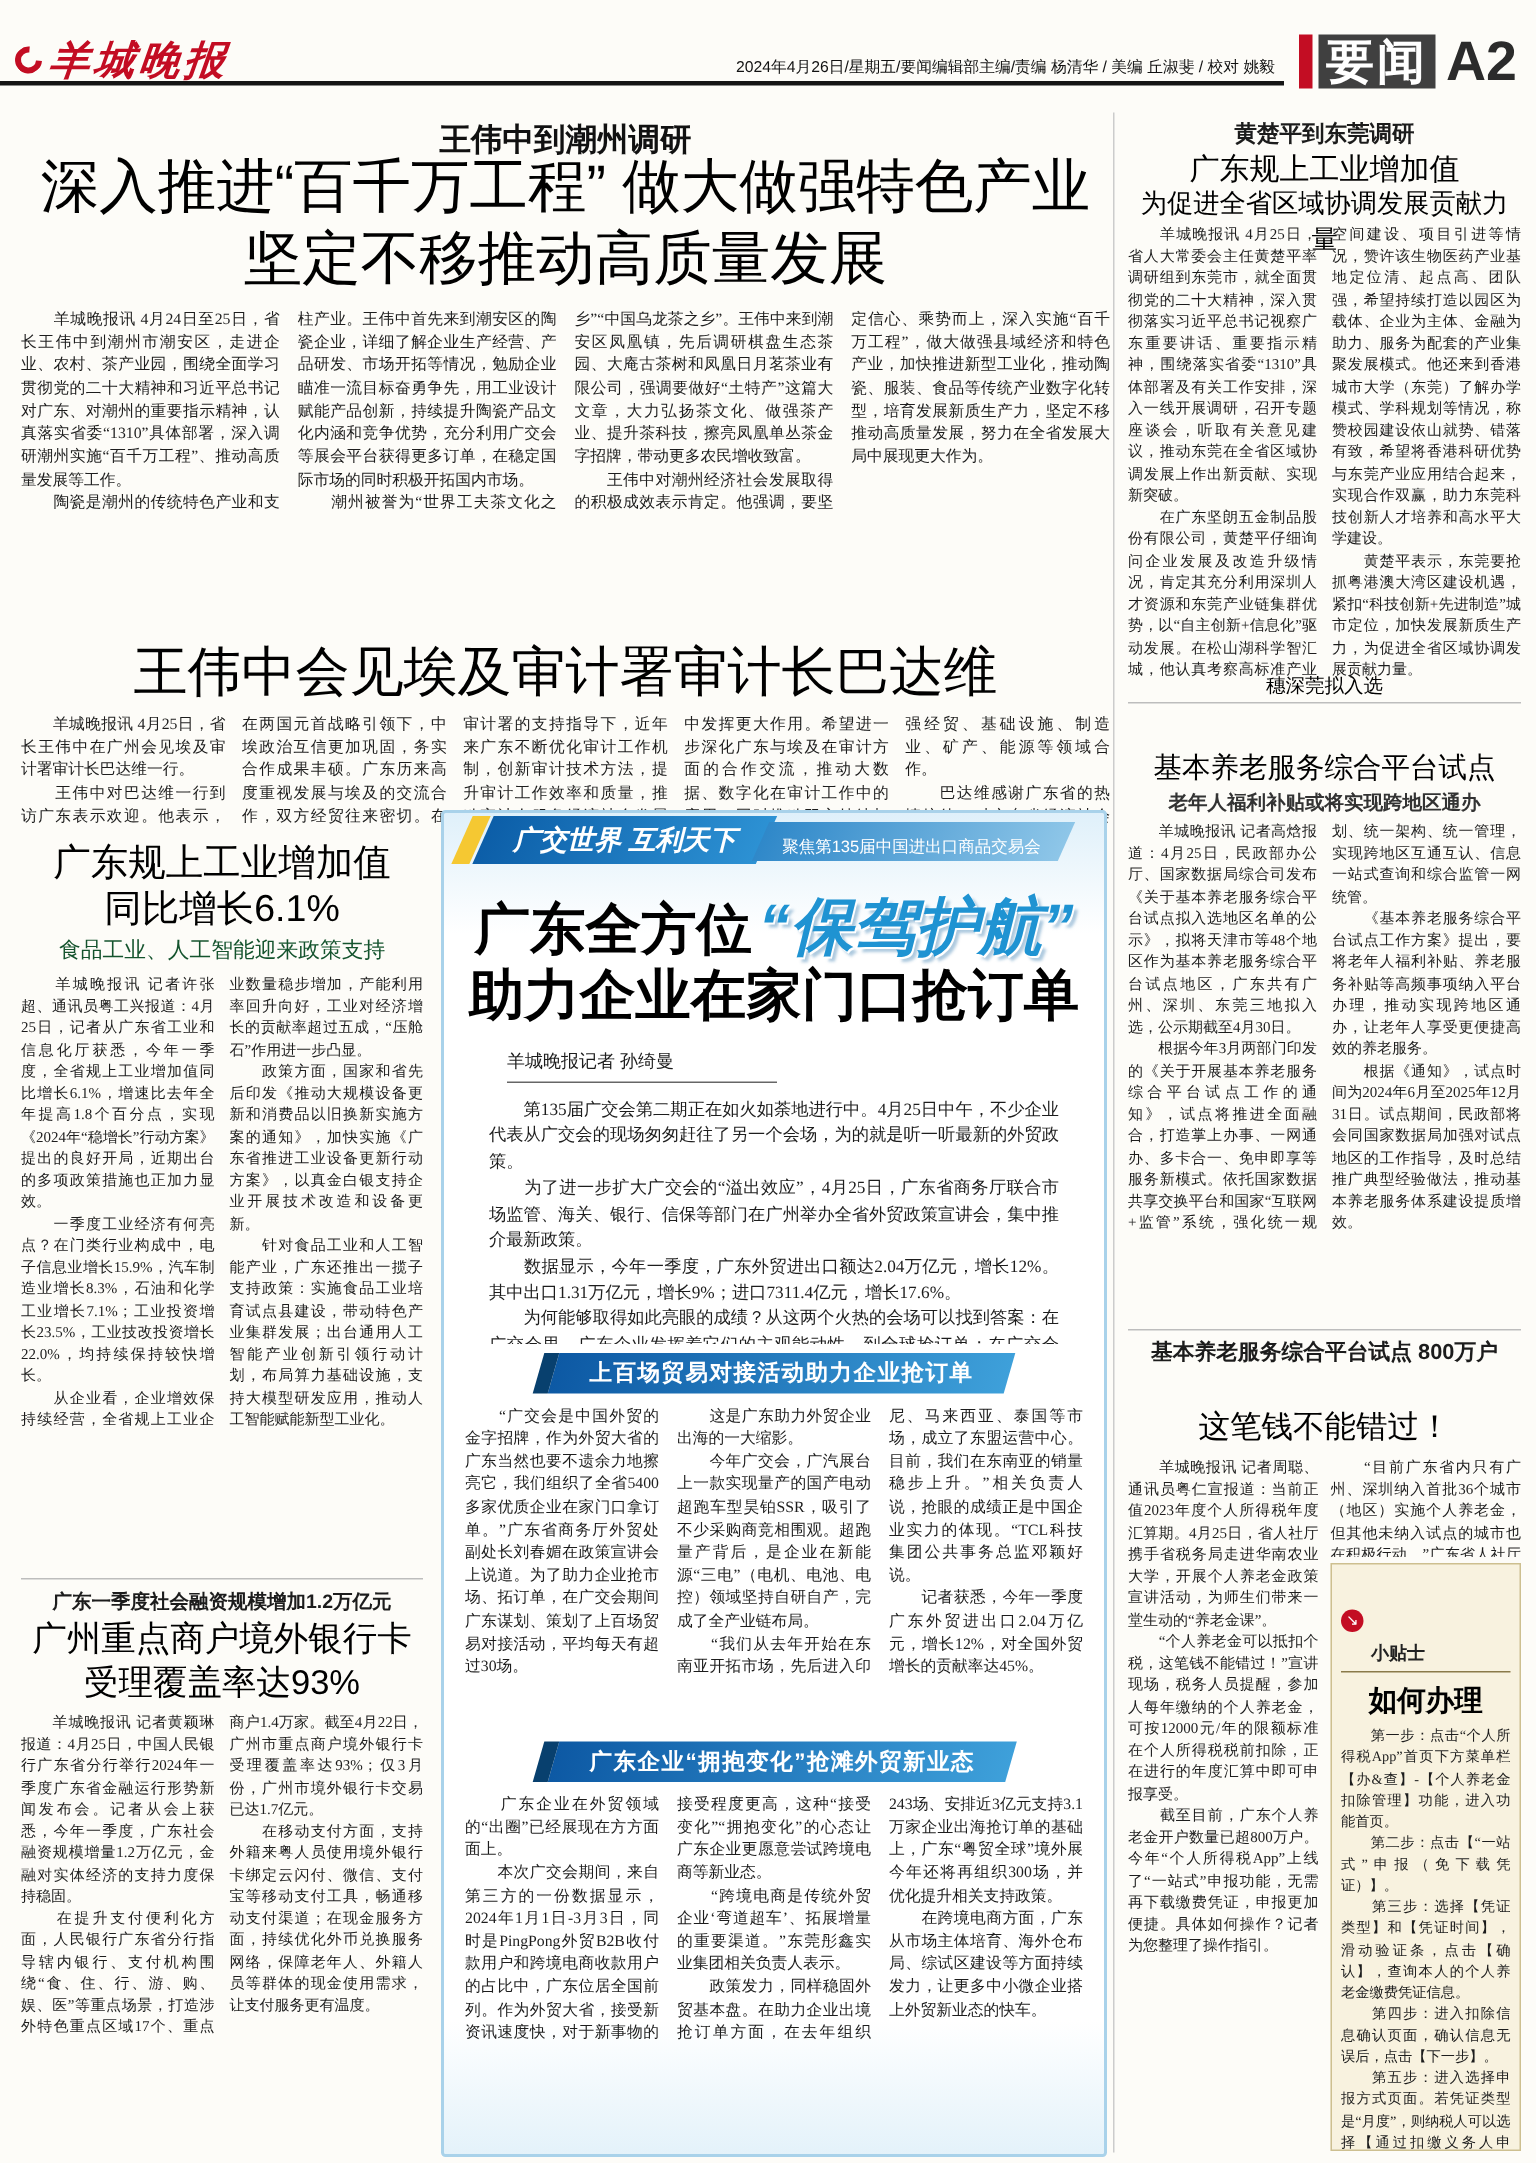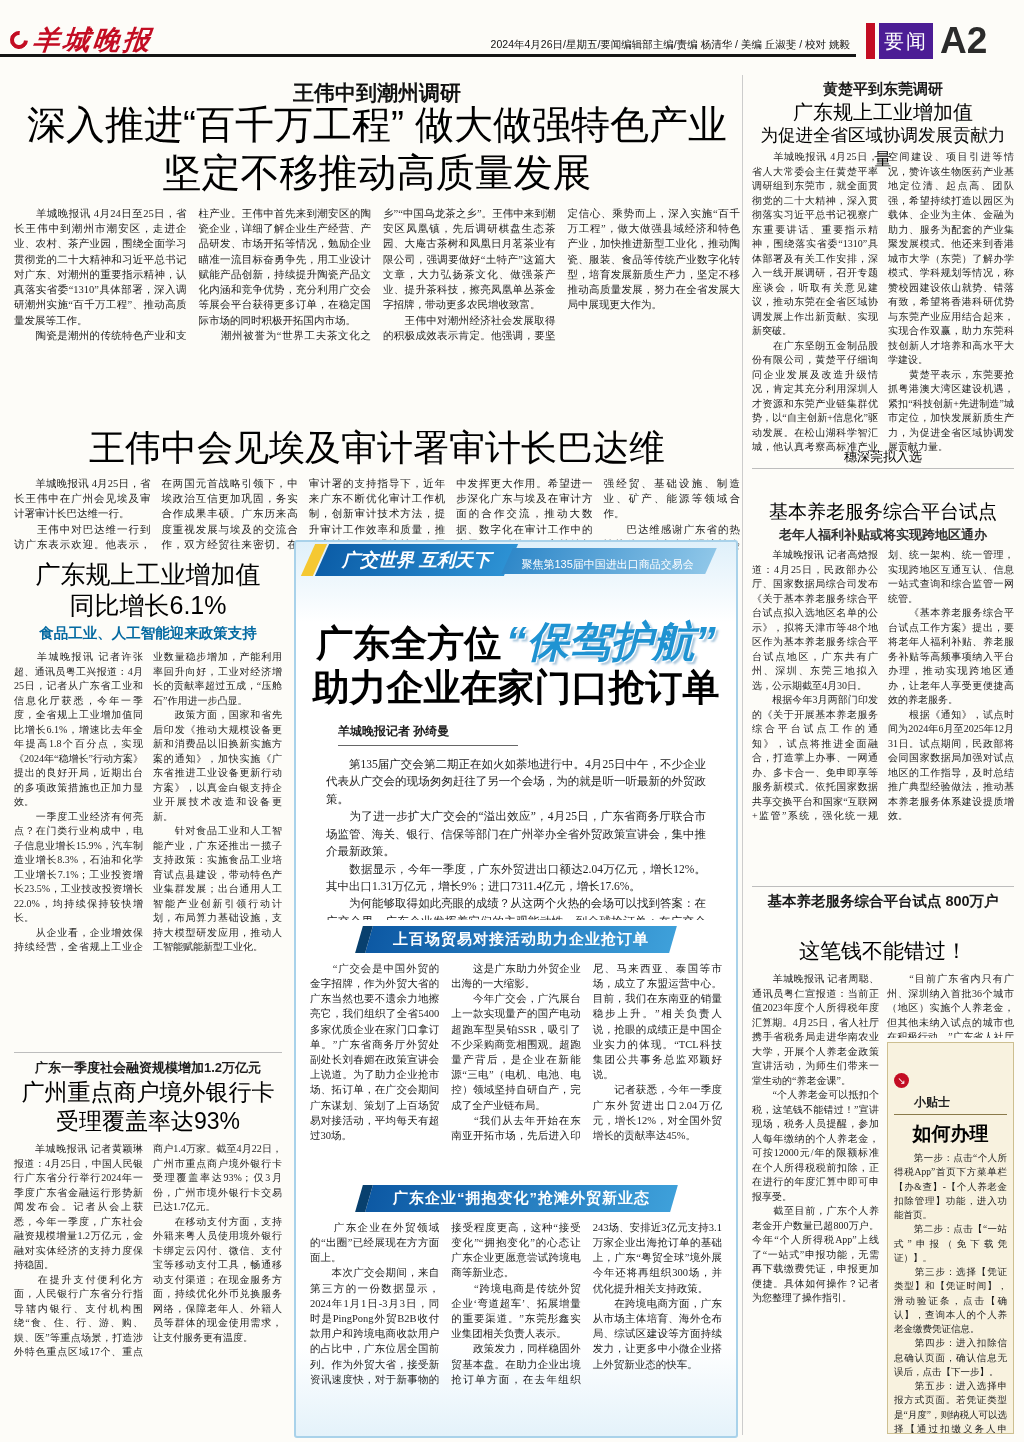--- a/index.html
+++ b/index.html
@@ -30,39 +30,39 @@
   }
   .logo-text {
     color:#c30d23; font-size:27px; font-weight:bold; font-style:italic;
     letter-spacing:3px; transform:skewX(-6deg);
   }
   .dateline { left:300px; top:38px; width:550px; text-align:right; font-size:10.5px; color:#111; }
   .head-rule { left:0; top:54px; width:856px; height:3px; background:#151515; }
   .section-badge { left:866px; top:20px; display:flex; align-items:center; }
   .sec-bar { width:9px; height:36px; background:#c30d23; margin-right:4px; }
   .sec-label {
-    background:#4c1d95; color:#fff; font-size:20px; font-weight:400;
+    background:#404040; color:#fff; font-size:32px; font-weight:700;
     line-height:36px; padding:0 5px; letter-spacing:2px;
   }
   .sec-page { color:#2b2b2b; font-size:37px; font-weight:bold; margin-left:7px; }
 
   
   .ma-kicker { left:14px; top:79px; width:726px; font-size:21px; font-weight:700; color:#111; }
   .ma-h1 { left:14px; top:102px; width:726px; font-size:39px; line-height:1.2; }
   .ma-h2 { left:14px; top:150px; width:726px; font-size:39px; line-height:1.2; }
   .ma-body { left:14px; top:206px; width:726px; height:214px; font-size:10.5px; }
 
   
   .mt-h { left:14px; top:424px; width:726px; font-size:36px; }
   .mt-body { left:14px; top:476px; width:726px; height:78px; font-size:10.5px; }
 
   
   .in-h1 { left:14px; top:558px; width:268px; font-size:25px; }
   .in-h2 { left:14px; top:589px; width:268px; font-size:25px; }
-  .in-sub { left:14px; top:624px; width:268px; font-size:14.5px; font-weight:700; color:#0369a1; }
+  .in-sub { left:14px; top:624px; width:268px; font-size:14.5px; font-weight:400; color:#14532d; }
   .in-body { left:14px; top:650px; width:268px; height:398px; }
 
   
   .bk-rule { left:14px; top:1052px; width:268px; height:1px; background:#bdbdbd; }
   .bk-kicker { left:14px; top:1059px; width:268px; font-size:13px; font-weight:700; }
   .bk-h1 { left:14px; top:1077px; width:268px; font-size:23px; }
   .bk-h2 { left:14px; top:1106px; width:268px; font-size:23px; }
   .bk-body { left:14px; top:1142px; width:268px; height:294px; }
 
   
@@ -81,29 +81,29 @@
   .ribbon-main::before {
     content:""; position:absolute; left:-14px; top:0; width:12px; height:100%;
     background:#f5c832;
   }
   .ribbon-main span { display:inline-block; transform:skewX(24deg); font-style:italic; }
   .ribbon-sub {
     transform:skewX(-24deg); background:linear-gradient(90deg,#2f88c9,#8ec6e8);
     color:#fff; font-size:11px; padding:9px 16px 2px; margin-left:-4px; margin-top:4px; white-space:nowrap;
   }
   .ribbon-sub span { display:inline-block; transform:skewX(24deg); }
-  .cb-head1 { margin-top:76px; text-align:center; line-height:1.15; }
+  .cb-head1 { margin-top:52px; text-align:center; line-height:1.15; }
   .cb-head1 .pfx { font-size:37px; font-weight:900; color:#000; }
   .cb-head1 .qte {
     font-size:42px; font-weight:900; color:#1f93d2; font-style:italic;
     text-shadow:1px 1px 0 #fff, 3px 3px 2px rgba(20,100,160,.35);
   }
   .cb-head2 { text-align:center; font-size:37px; font-weight:900; color:#000; line-height:1.2; }
   .cb-byline {
-    margin:12px 0 2px 30px; font-size:12px; font-weight:700;
+    margin:12px 0 2px 30px; font-size:12px; font-weight:400;
     border-bottom:1px solid #666; width:180px; padding-bottom:5px;
   }
   .cb-lead { padding:8px 18px 6px; font-size:11.5px; line-height:1.52; height:172px; }
   .cb-banner {
     margin:6px auto 8px; width:max-content; transform:skewX(-16deg);
     background:linear-gradient(90deg,#0d59a4,#3ea0da);
     border-left:10px solid #08406e; color:#fff;
     font-weight:900; font-size:15px; padding:4px 24px;
   }
   .cb-banner span { display:inline-block; transform:skewX(16deg); letter-spacing:1px; }

